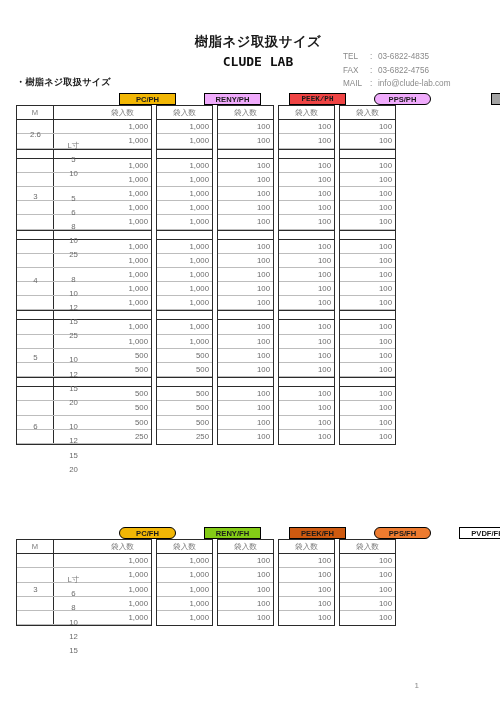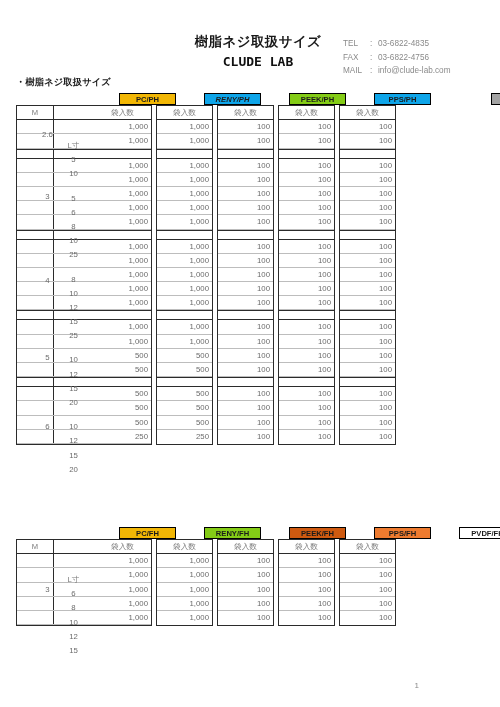--- a/index.html
+++ b/index.html
@@ -18,21 +18,21 @@
   .brand{position:absolute;left:178px;top:0;width:160px;text-align:center;}
   .brand-title{
     font-size:13.5px;font-weight:bold;color:#1a1a1a;letter-spacing:.4px;
     line-height:16px;white-space:nowrap;
   }
   .brand-logo{
     font-family:"DejaVu Sans Mono","Liberation Mono",monospace;
     font-size:13px;font-weight:bold;color:#111;letter-spacing:0px;
     line-height:18px;margin-top:3px;
   }
-  .contact{position:absolute;left:343px;top:3px;font-size:8.2px;color:#8a8a8a;line-height:13.5px;}
+  .contact{position:absolute;left:343px;top:16px;font-size:8.2px;color:#8a8a8a;line-height:13.5px;}
   .contact-row{display:flex;white-space:nowrap;}
   .contact-key{display:inline-block;width:27px;}
   .contact-sep{display:inline-block;width:8px;}
   .contact-val{display:inline-block;text-align:right;}
 
   
   .section{position:absolute;left:0;}
   .section-title{
     font-size:9.2px;color:#1a1a1a;font-weight:bold;
     margin-left:16px;margin-bottom:4px;letter-spacing:.2px;white-space:nowrap;
@@ -62,21 +62,21 @@
   .c-m{flex:0 0 37px;width:37px;box-sizing:border-box;border-right:1.4px solid #2b2b2b;
        font-size:7.8px;line-height:14.2px;text-align:center;color:#6b6b6b;}
   .c-l{flex:0 0 40px;width:40px;box-sizing:border-box;border-right:1.4px solid #2b2b2b;
        font-size:7.8px;line-height:14.2px;text-align:center;color:#6b6b6b;margin-top:33px;}
   .c-v{flex:1;box-sizing:border-box;font-size:7.8px;line-height:14.2px;
        text-align:right;padding-right:3px;color:#6b6b6b;}
   .c-v.hd,.c-m.hd,.c-l.hd{font-size:7.6px;color:#7a7a7a;}
   .c-v.hd{text-align:center;padding-right:0;}
 
   .mcell{
-    position:absolute;left:12px;width:37px;box-sizing:border-box;
+    position:absolute;left:0;width:37px;box-sizing:border-box;
     display:flex;align-items:center;justify-content:center;
     font-size:7.8px;color:#6b6b6b;pointer-events:none;text-align:right;
   }
   .mwrap{position:relative;}
 
   .pageno{position:absolute;right:14px;bottom:17px;font-size:8px;color:#8a8a8a;}
 </style>
 </head>
 <body>
 
@@ -105,23 +105,23 @@
       </div>
     </div>
   </div>
 
   <div class="section" id="sec0" style="top:76px;">
     <div class="section-title">・樹脂ネジ取扱サイズ</div>
     <div class="grid">
         <div class="hdrrow">
           <div class="hdr-spacer"></div>
           <div class="mat" style="background: rgb(242, 183, 5);">PC/PH</div>
-          <div class="mat gap" style="background: #0ea5e9; font-style: italic;">RENY/PH</div>
-          <div class="mat gap" style="background: #84cc16;">PEEK/PH</div>
-          <div class="mat gap" style="background: #0ea5e9;">PPS/PH</div>
+          <div class="mat gap" style="background: #f0abfc;">RENY/PH</div>
+          <div class="mat gap" style="background: #ef4444; font-family: Liberation Mono, monospace;">PEEK/PH</div>
+          <div class="mat gap" style="background: #f0abfc; border-radius: 6px;">PPS/PH</div>
           <div class="mat gap" style="background: #a3a3a3; margin-left: 36px;">PVDF/PH</div>
         </div>
         <div class="body">
           <div class="blk left mwrap">
             <div class="r hd">
               <div class="c-m hd">M</div>
               <div class="c-l hd">L寸</div>
               <div class="c-v hd">袋入数</div>
             </div>
             <div class="r">
@@ -559,24 +559,24 @@
             </div>
           </div>
         </div>
       </div>
   </div>
 
   <div class="section" id="sec1" style="top:527px;">
     <div class="grid">
         <div class="hdrrow">
           <div class="hdr-spacer"></div>
-          <div class="mat" style="background: rgb(242, 183, 5);">PC/FH</div>
+          <div class="mat" style="background: rgb(242, 183, 5); border-radius: 6px;">PC/FH</div>
           <div class="mat gap" style="background: #84cc16;">RENY/FH</div>
           <div class="mat gap" style="background: rgb(207, 90, 16);">PEEK/FH</div>
-          <div class="mat gap" style="background: rgb(238, 123, 47);">PPS/FH</div>
+          <div class="mat gap" style="background: rgb(238, 123, 47); border-radius: 6px;">PPS/FH</div>
           <div class="mat gap" style="background: rgb(255, 255, 255);">PVDF/FH</div>
         </div>
         <div class="body">
           <div class="blk left mwrap">
             <div class="r hd">
               <div class="c-m hd">M</div>
               <div class="c-l hd">L寸</div>
               <div class="c-v hd">袋入数</div>
             </div>
             <div class="r">

